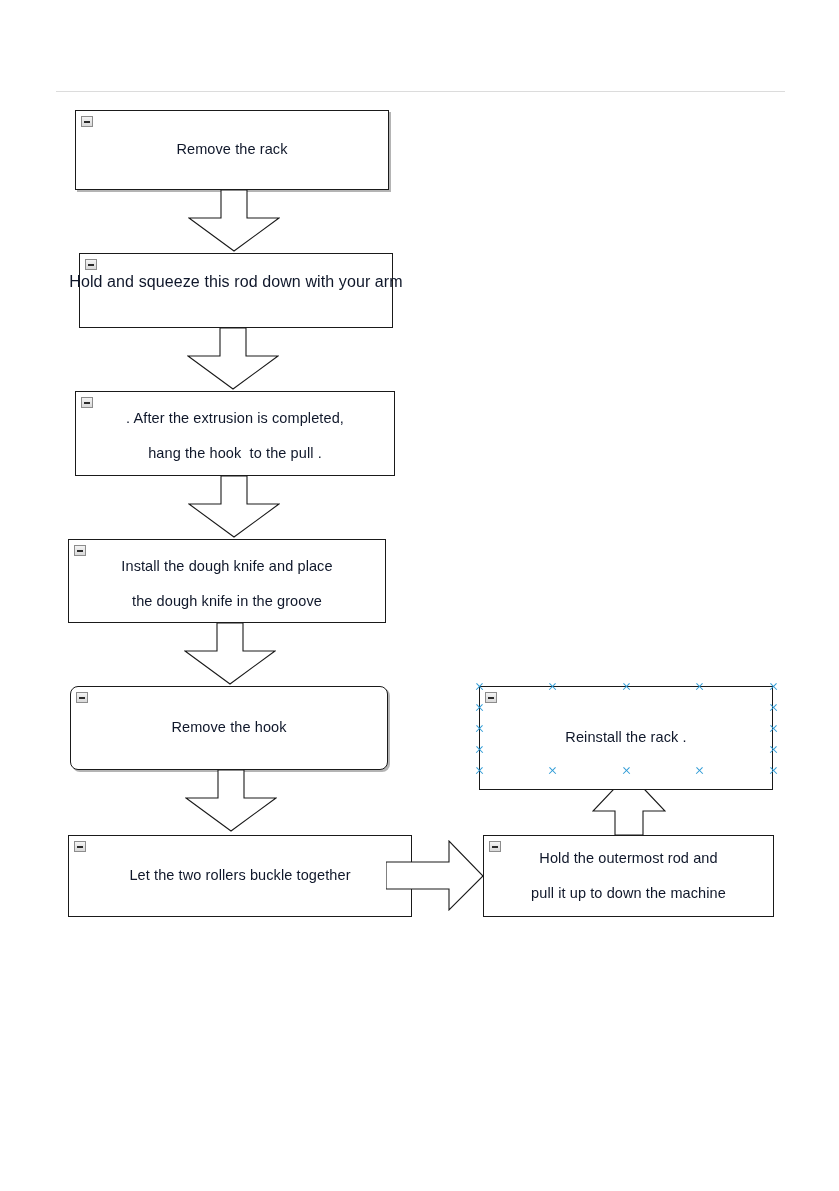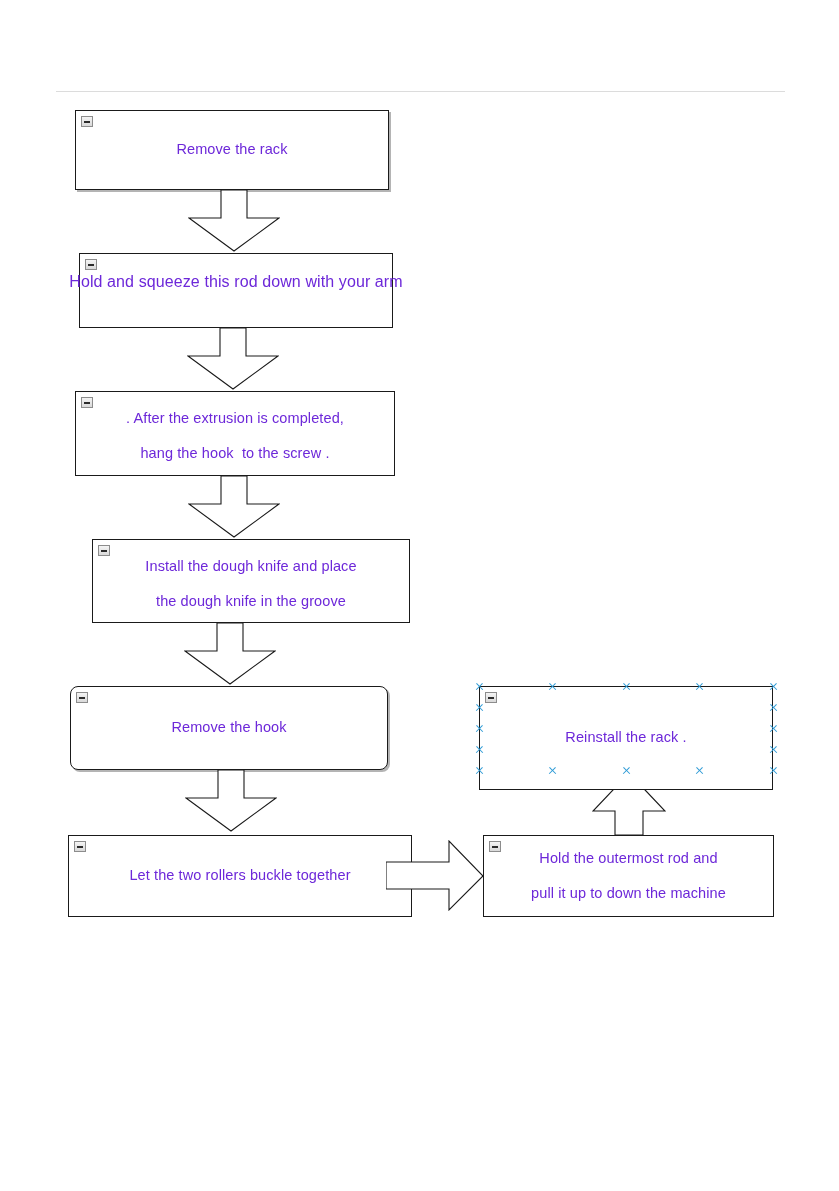--- a/index.html
+++ b/index.html
@@ -40,21 +40,21 @@
     flex-direction: column;
     justify-content: center;
     align-items: center;
   }
   .node.shadowed {
     box-shadow: 2px 2px 0 0 #b4b4b4;
   }
 
   .node-text {
     font-size: 14.5px;
-    color: #6d28d9;
+    color: #0f172a;
     line-height: 1.45;
     text-align: center;
     white-space: pre;
     letter-spacing: 0.1px;
   }
   .node-text + .node-text {
     margin-top: 14px;
   }
 
   
@@ -140,30 +140,30 @@
     <svg width="92" height="62" viewBox="0 0 92 62">
       <polygon points="33,0 59,0 59,28 91,28 46,61 1,28 33,28" fill="#ffffff" stroke="#1a1a1a" stroke-width="1.1"></polygon>
     </svg>
   </div>
 
   <div class="node align-top" style="left:75px; top:391px; width:320px; height:85px;">
     <span class="collapse-icon">
         <i></i>
       </span>
     <div class="node-text">. After the extrusion is completed,</div>
-    <div class="node-text">hang the hook  to the screw .</div>
+    <div class="node-text">hang the hook  to the pull .</div>
   </div>
 
   <div class="arrow" style="left:188px; top:476px;">
     <svg width="92" height="62" viewBox="0 0 92 62">
       <polygon points="33,0 59,0 59,28 91,28 46,61 1,28 33,28" fill="#ffffff" stroke="#1a1a1a" stroke-width="1.1"></polygon>
     </svg>
   </div>
 
-  <div class="node align-top" style="left:68px; top:539px; width:318px; height:84px;margin-left:24px;">
+  <div class="node align-top" style="left:68px; top:539px; width:318px; height:84px;">
     <span class="collapse-icon">
         <i></i>
       </span>
     <div class="node-text">Install the dough knife and place</div>
     <div class="node-text">the dough knife in the groove</div>
   </div>
 
   <div class="arrow" style="left:184px; top:623px;">
     <svg width="92" height="62" viewBox="0 0 92 62">
       <polygon points="33,0 59,0 59,28 91,28 46,61 1,28 33,28" fill="#ffffff" stroke="#1a1a1a" stroke-width="1.1"></polygon>

